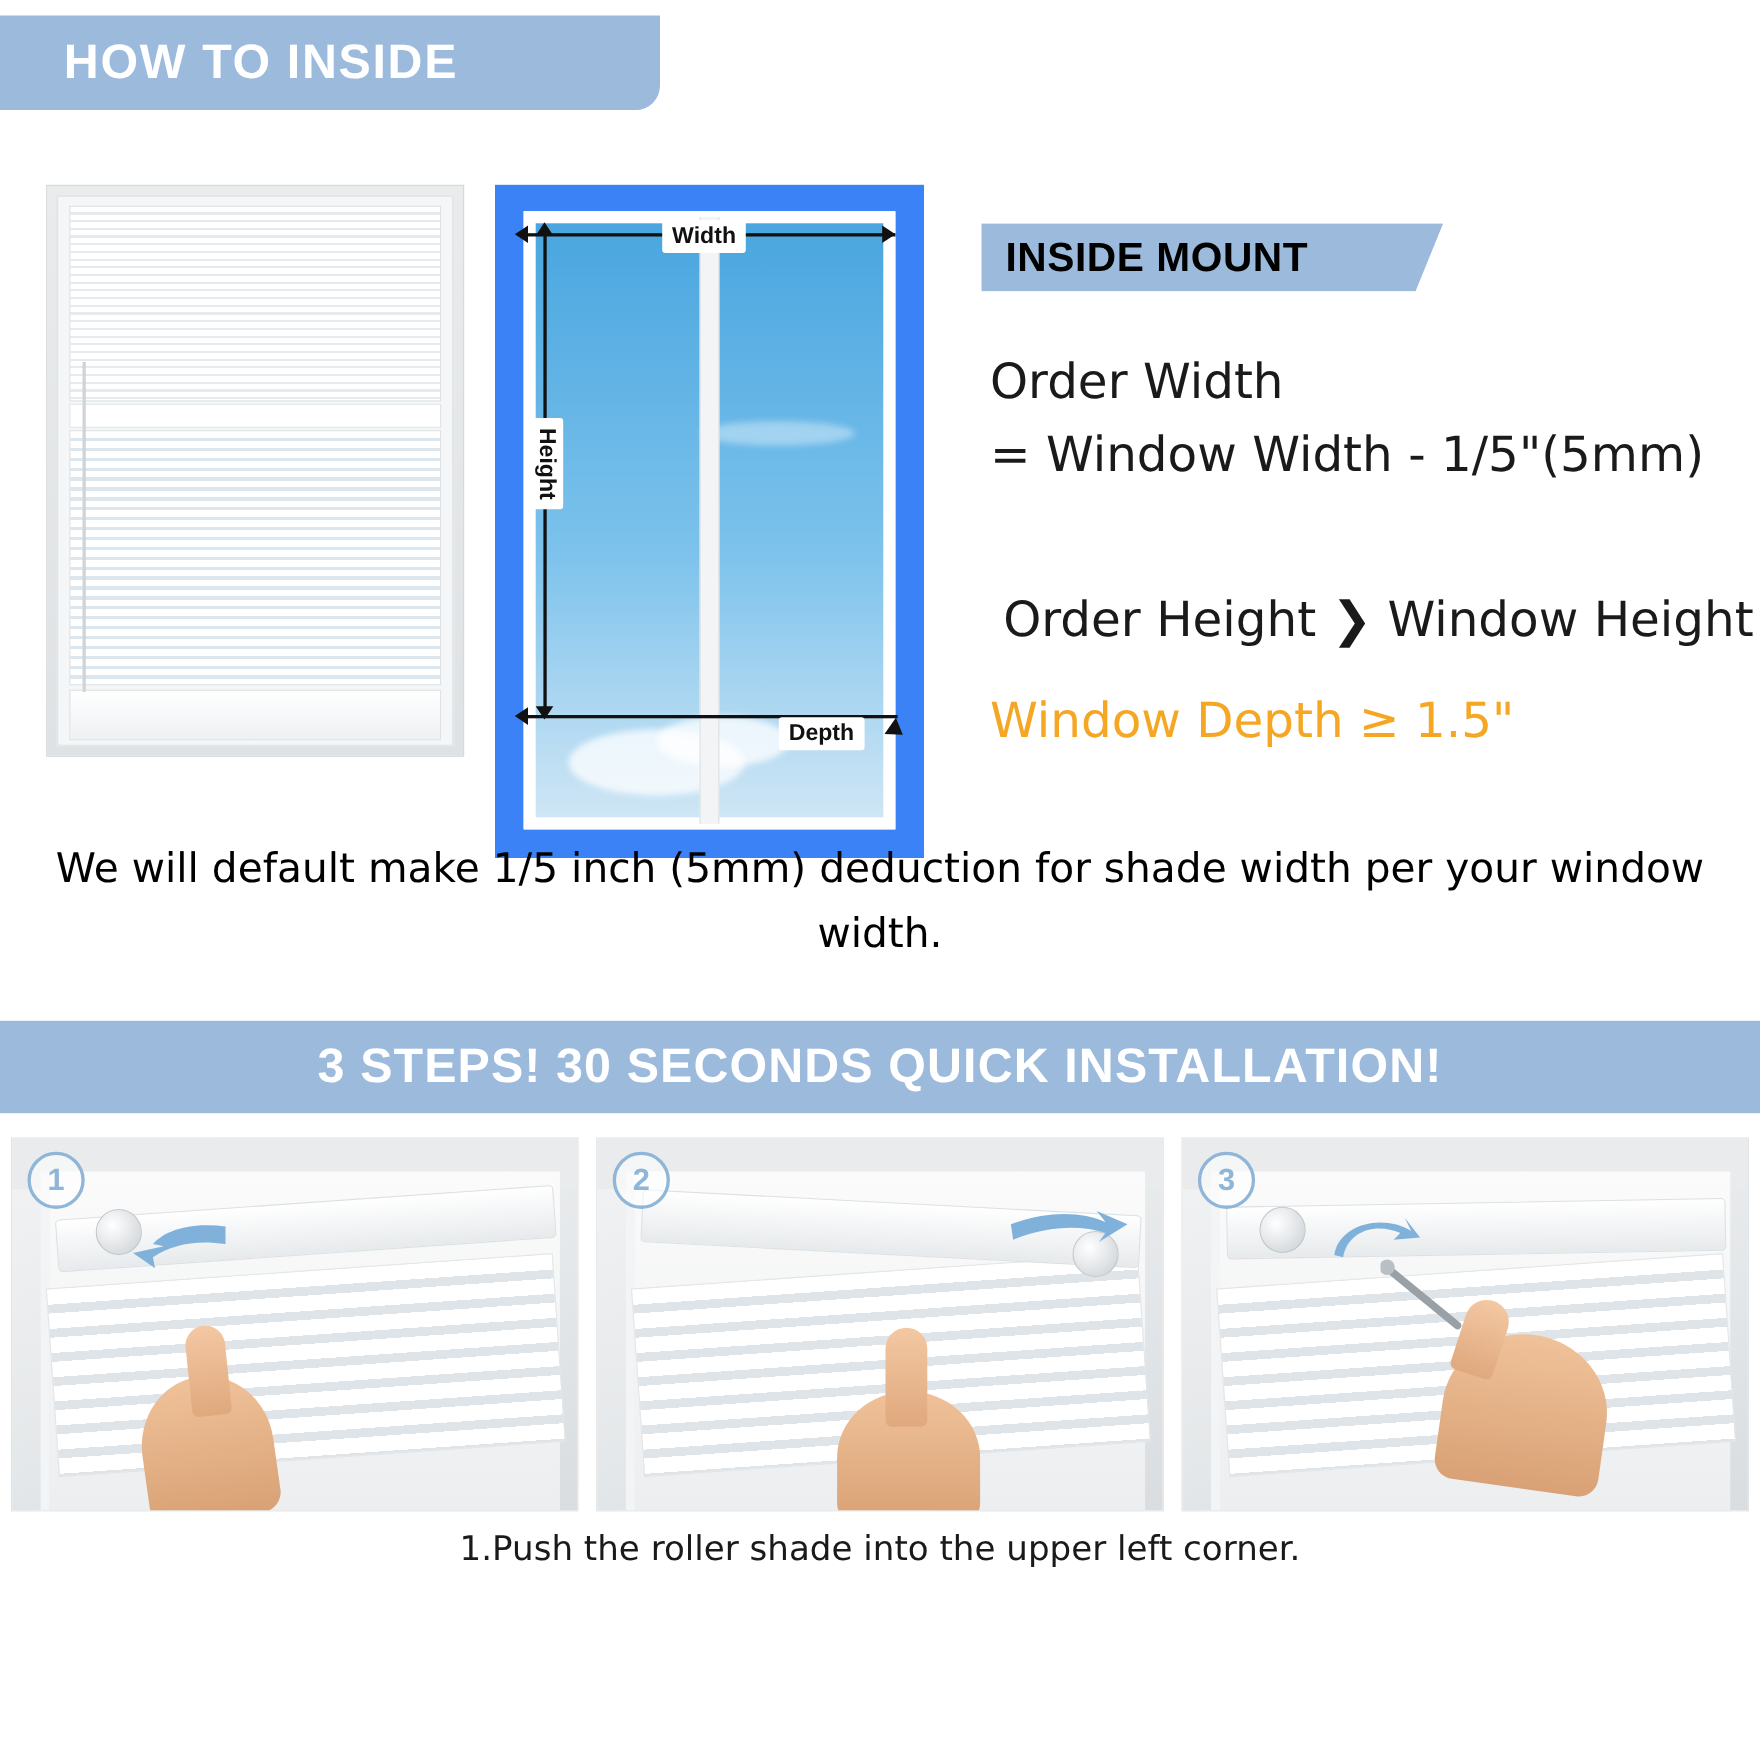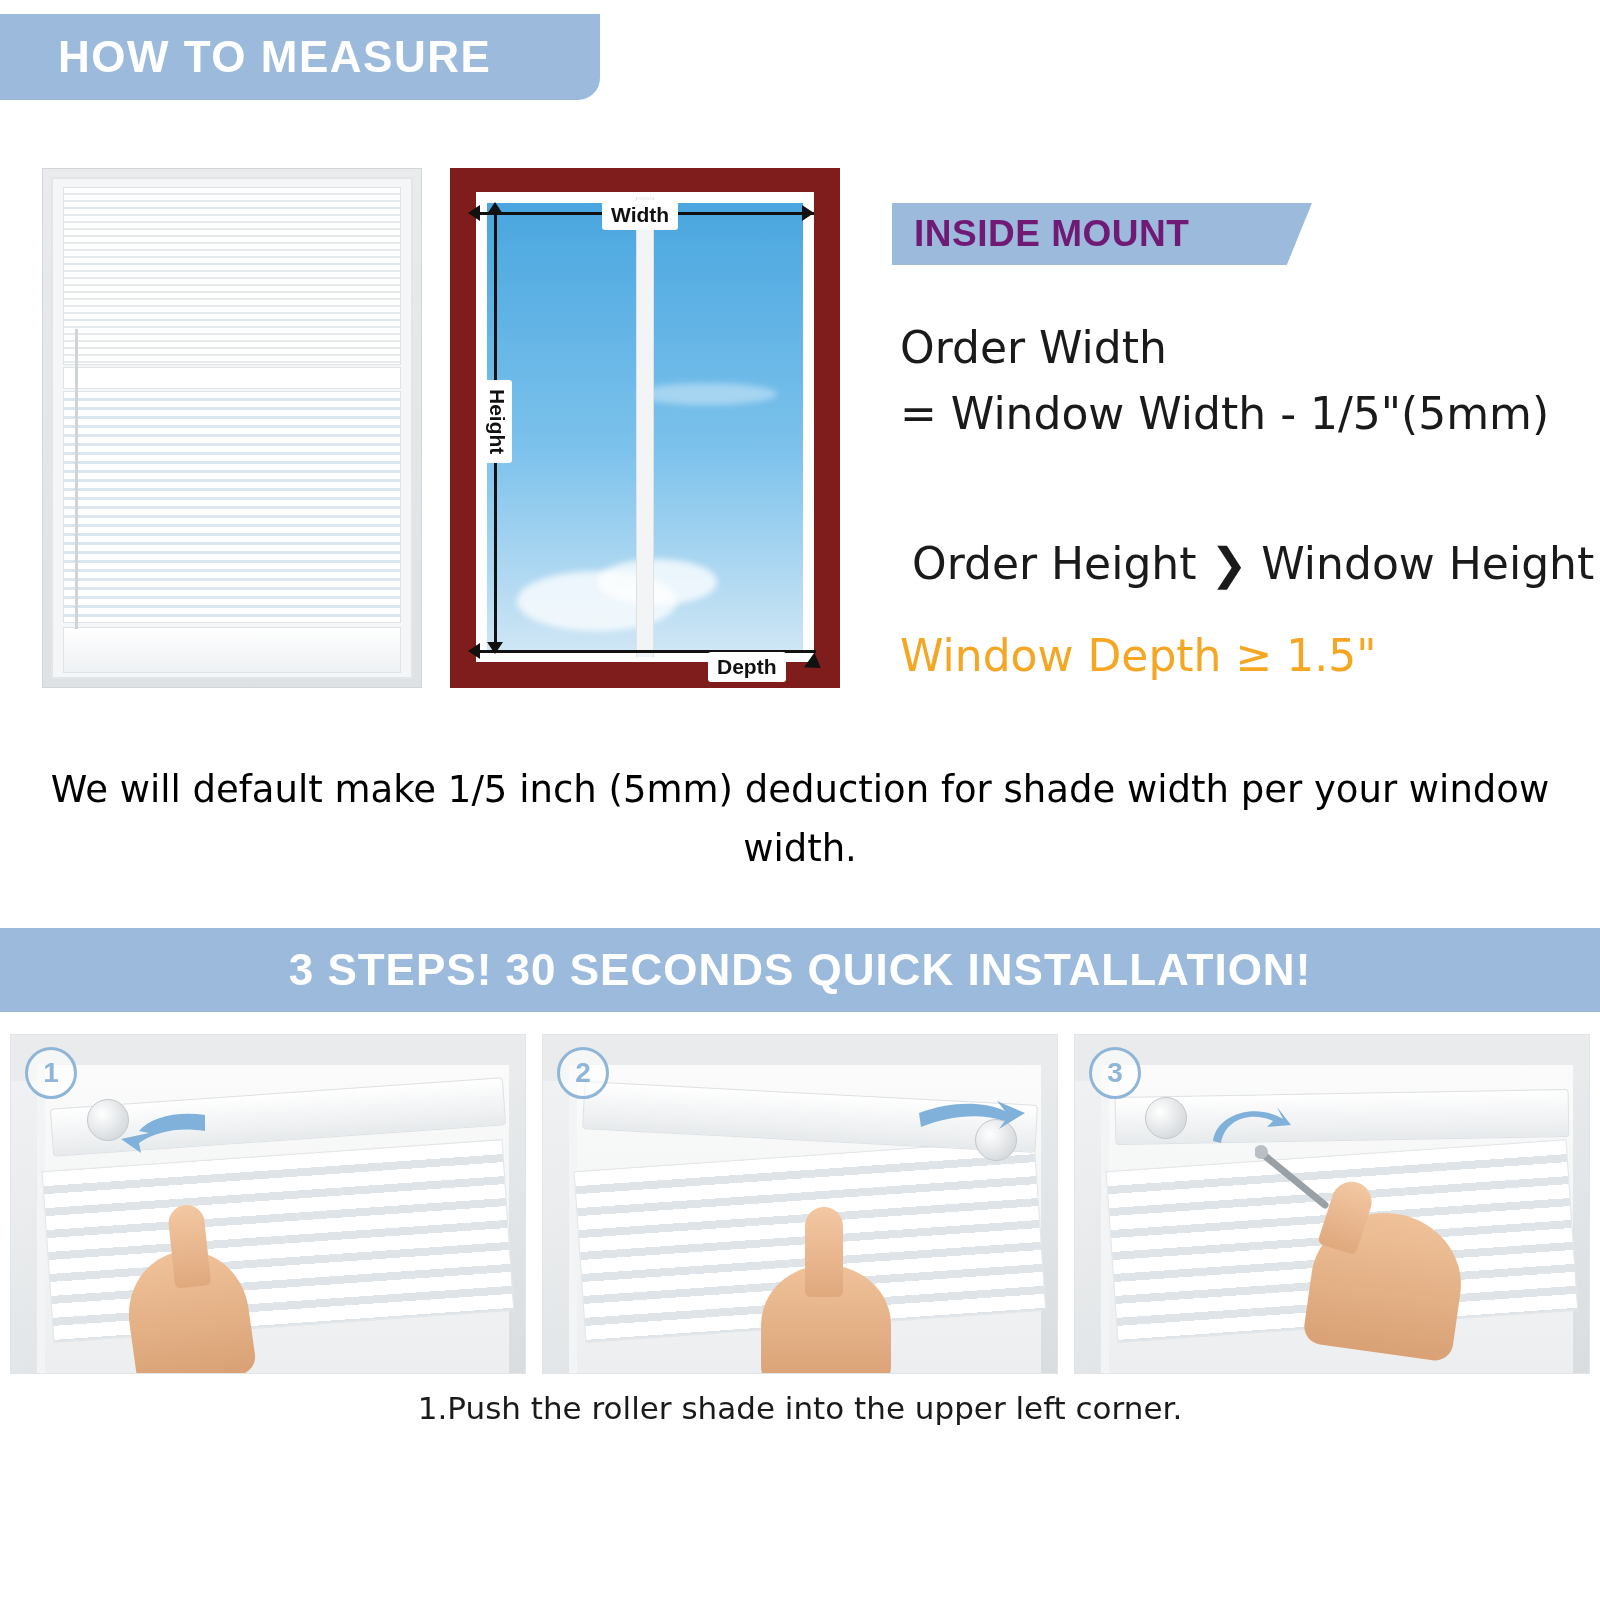--- a/index.html
+++ b/index.html
@@ -58,22 +58,22 @@
   .ps-sky{
     position:absolute;left:46px;top:452px;width:150px;height:38px;
     background:linear-gradient(180deg,#8dc4e8,#bedcf0);
   }
   .ps-cord{
     position:absolute;left:22px;top:150px;width:3px;height:300px;background:#cfd4d7;
   }
 
   
   .win-diagram{
-    position:absolute;left:450px;top:168px;width:390px;height:520px;
-    background:#7f1d1d;
+    position:absolute;left:450px;top:168px;width:390px;height:612px;
+    background:#3b82f6;
   }
   .win-inner{
     position:absolute;left:26px;top:24px;right:26px;bottom:26px;
     background:#ffffff;border:5px solid #ffffff;box-sizing:border-box;
     overflow:hidden;
   }
   .win-glass{
     position:absolute;left:6px;top:6px;right:6px;bottom:6px;
     background:linear-gradient(180deg,#49a6df 0%,#7cc2ec 55%,#cfe6f5 100%);
     overflow:hidden;
@@ -100,21 +100,21 @@
   }
 
   
   .inside-banner{
     position:absolute;left:892px;top:203px;width:420px;height:62px;
     background:#9cbbdc;
     clip-path:polygon(0 0,100% 0,94% 100%,0 100%);
     display:flex;align-items:center;
   }
   .inside-banner span{
-    color:#701a75;font-size:37px;font-weight:bold;letter-spacing:.5px;padding-left:22px;
+    color:#000000;font-size:37px;font-weight:bold;letter-spacing:.5px;padding-left:22px;
   }
 
   .spec-line{
     position:absolute;color:#1a1a1a;font-size:44px;white-space:nowrap;
     font-family:"DejaVu Sans", sans-serif;
   }
   .spec-1{left:900px;top:322px;}
   .spec-2{left:900px;top:388px;}
   .spec-3{left:900px;top:538px;margin-left:12px;}
   .spec-4{left:900px;top:630px;color:#f5a623;}
@@ -192,21 +192,21 @@
   }
   .caption{
     flex:1;text-align:center;color:#1a1a1a;font-size:31px;line-height:1.35;
     font-family:"DejaVu Sans", sans-serif;
   }
 </style>
 </head>
 <body>
 
 <div class="measure-banner">
-  <span>HOW TO MEASURE</span>
+  <span>HOW TO INSIDE</span>
 </div>
 
 <div class="photo-shade">
   <div class="ps-frame">
     <div class="ps-top"></div>
     <div class="ps-mid"></div>
     <div class="ps-body"></div>
     <div class="ps-sky"></div>
     <div class="ps-bottom"></div>
     <div class="ps-cord"></div>

